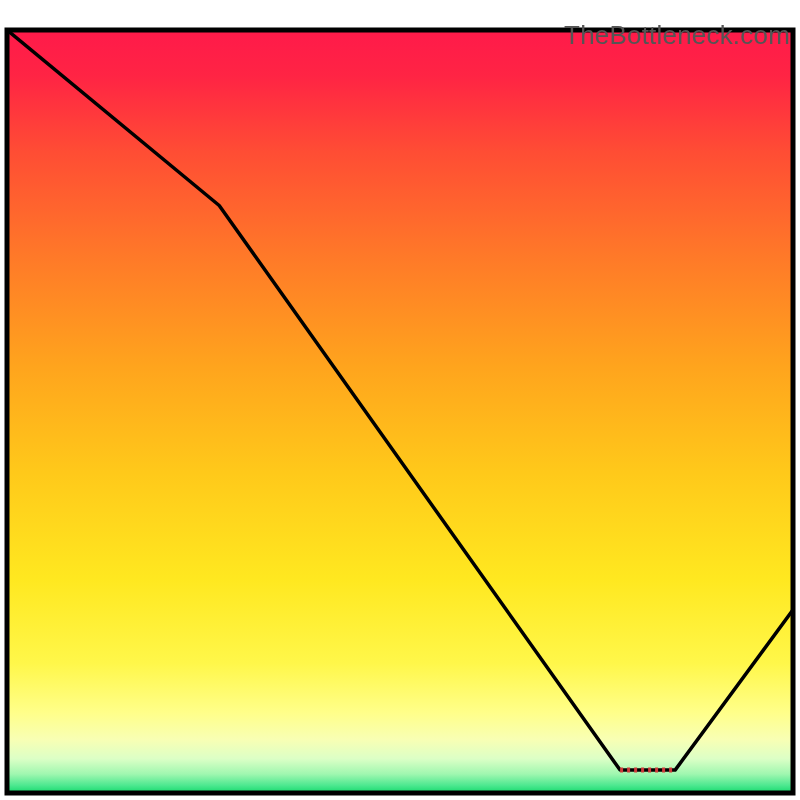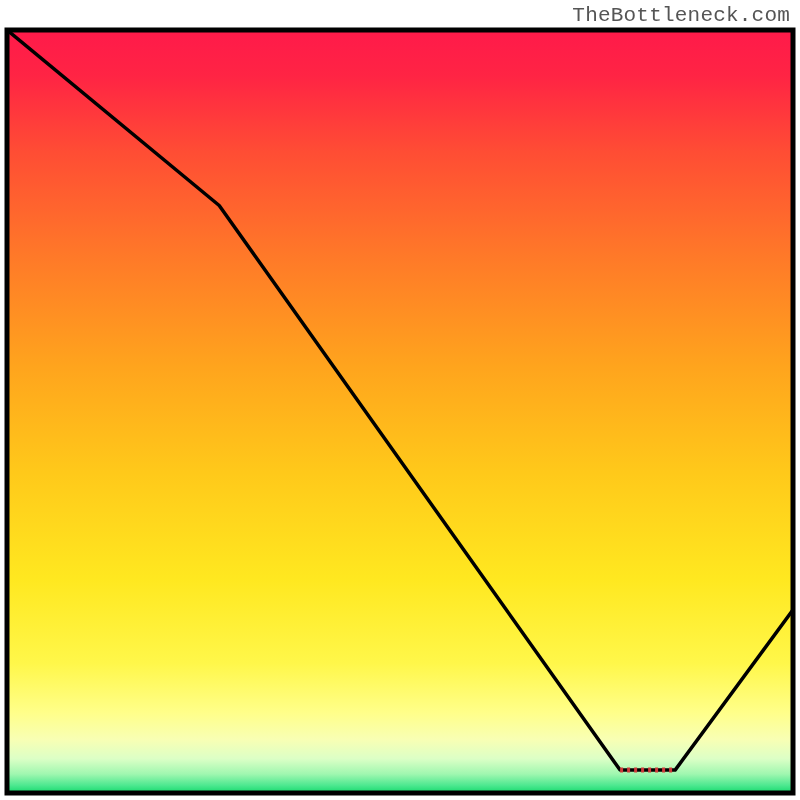--- a/index.html
+++ b/index.html
@@ -10,27 +10,26 @@
     background: #ffffff;
     font-family: Arial, Helvetica, sans-serif;
   }
   .container {
     position: relative;
     width: 800px;
     height: 800px;
   }
   .watermark {
     position: absolute;
-    top: 4px;
+    top: 20px;
     right: 10px;
     color: #555555;
-    font-size: 21px;
+    font-size: 26px;
     font-weight: 500;
     letter-spacing: 0.2px;
-    font-family: Liberation Mono, monospace;
   }
   svg {
     display: block;
   }
   .chart-frame {
     stroke: #000000;
     stroke-width: 5;
     fill: none;
   }
   .curve {

